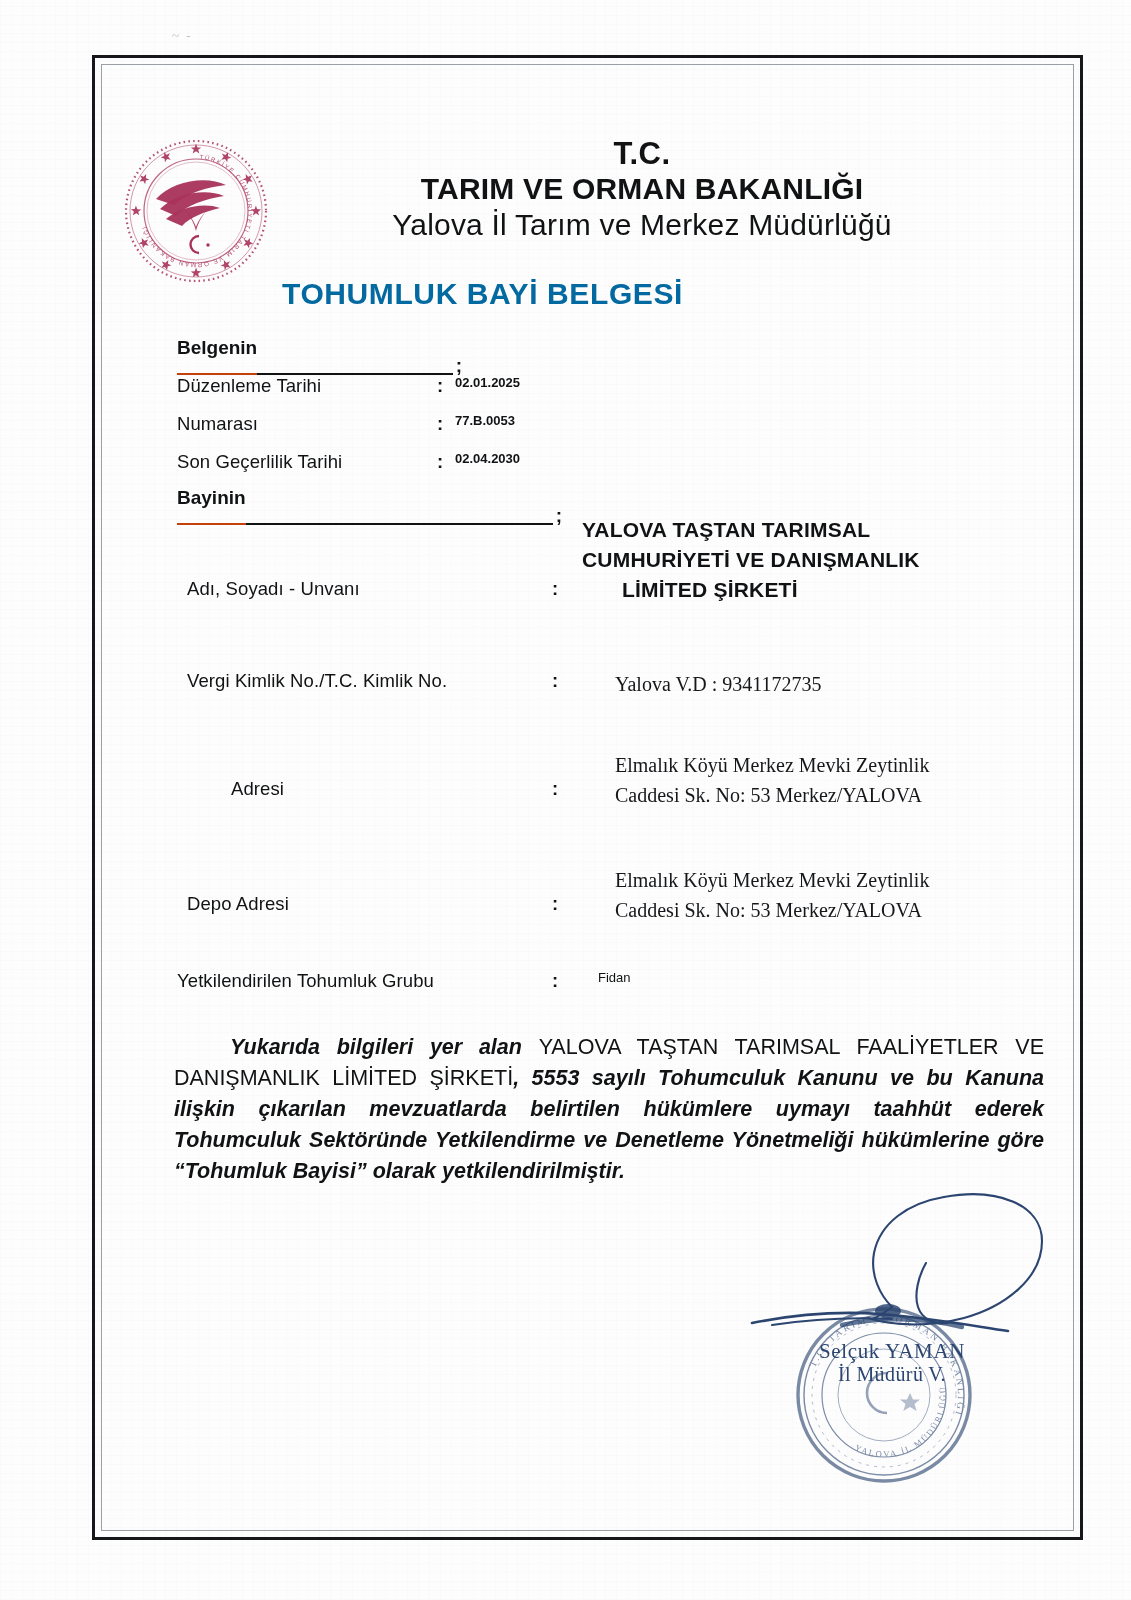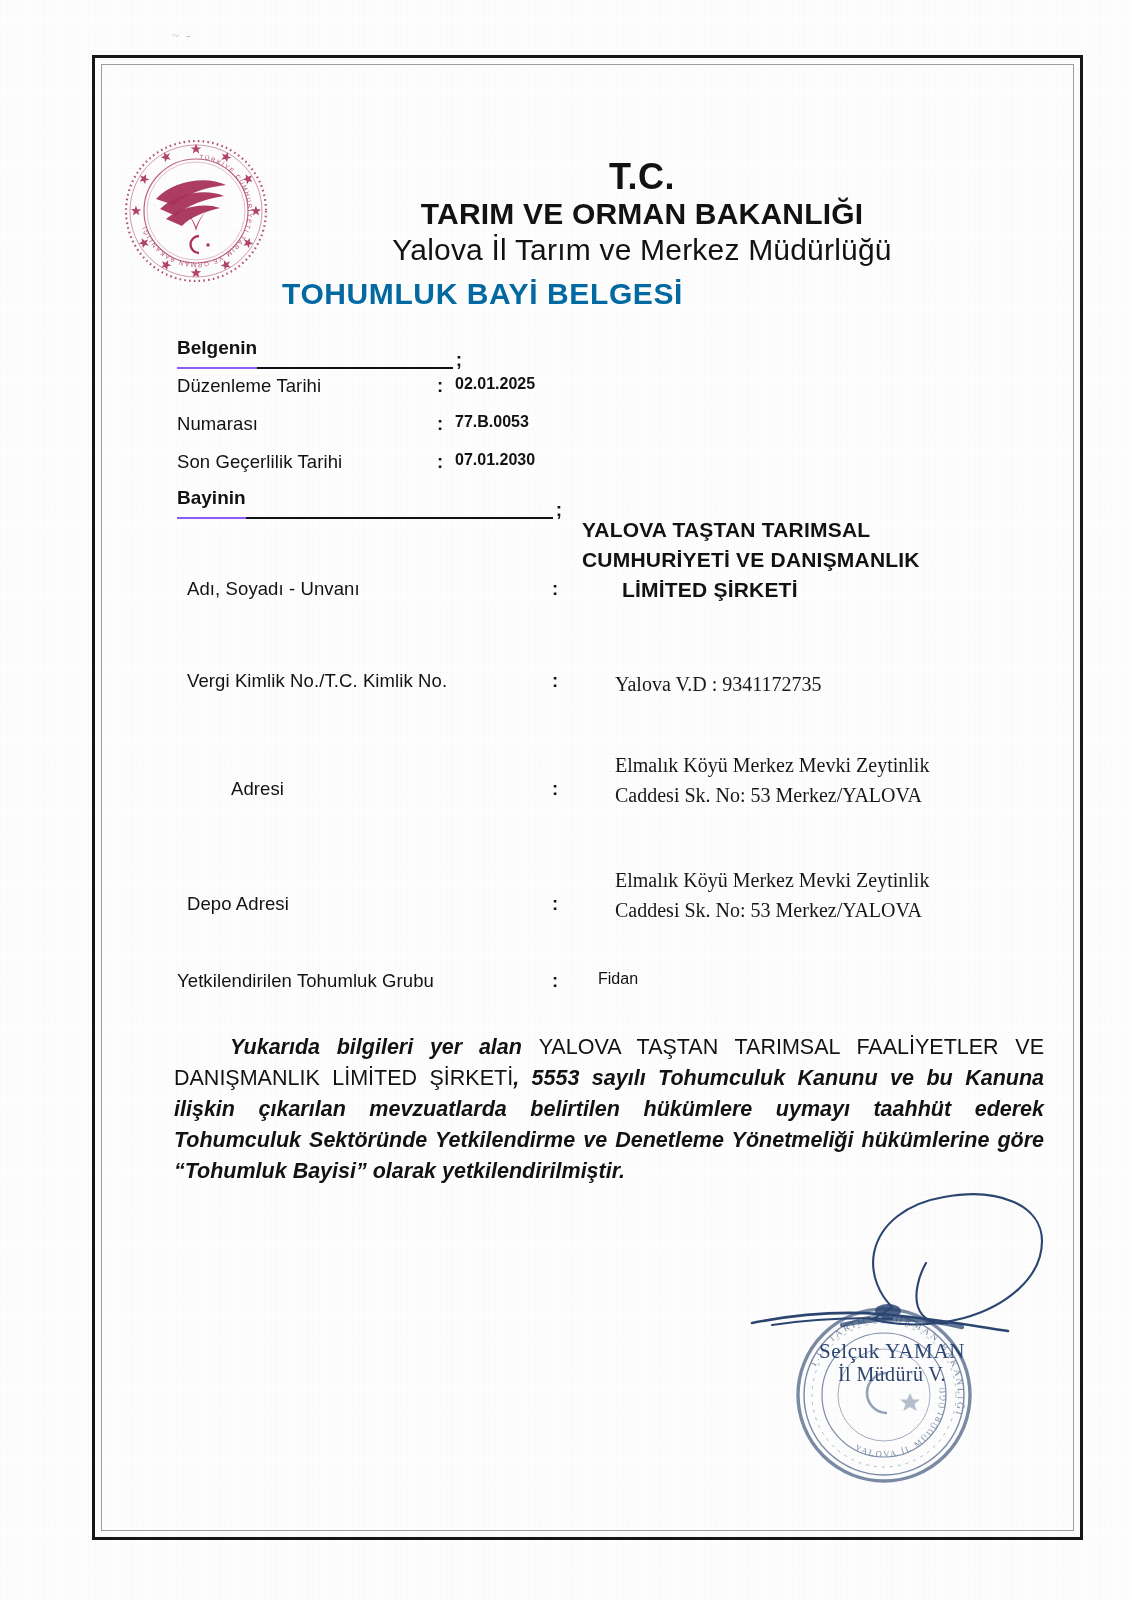--- a/index.html
+++ b/index.html
@@ -77,25 +77,24 @@
   
   .header-block {
     position: absolute;
     left: 190px;
     top: 82px;
     width: 720px;
     text-align: center;
     color: #101214;
   }
   .hdr-tc {
-    font-size: 36px;
+    font-size: 31px;
     font-weight: bold;
     line-height: 1.12;
     letter-spacing: 0.5px;
-    margin-top: 20px;
   }
   .hdr-ministry {
     font-size: 30px;
     font-weight: bold;
     line-height: 1.16;
     letter-spacing: 0.2px;
   }
   .hdr-directorate {
     font-size: 30px;
     font-weight: normal;
@@ -117,22 +116,22 @@
   
   .section-head {
     position: absolute;
     display: flex;
     align-items: flex-end;
     color: #101214;
   }
   .section-head .sh-label {
     font-size: 19px;
     font-weight: bold;
-    padding-bottom: 8px;
-    border-bottom: 2px solid #8b5cf6;
+    padding-bottom: 14px;
+    border-bottom: 2px solid #c2410c;
     white-space: nowrap;
   }
   .section-head .sh-rule {
     flex: 1 1 auto;
     border-bottom: 2px solid #101214;
     height: 18px;
   }
   .section-head .sh-colon {
     font-size: 19px;
     font-weight: bold;
@@ -157,21 +156,21 @@
     letter-spacing: 0.1px;
     white-space: nowrap;
   }
   .field .f-colon {
     position: absolute;
     font-size: 18.5px;
     font-weight: bold;
   }
   .field .f-value {
     position: absolute;
-    font-size: 16px;
+    font-size: 13px;
     font-weight: bold;
     white-space: nowrap;
   }
   .field .f-value.reg {
     font-weight: normal;
     margin-left: 16px;
   }
   .field .f-value.serif {
     font-family: "Liberation Serif", serif;
     font-weight: normal;
@@ -368,21 +367,21 @@
 
   <div class="field" id="f-numarasi">
     <span class="f-label">Numarası</span>
     <span class="f-colon" style="left:260px;">:</span>
     <span class="f-value" style="left:278px;">77.B.0053</span>
   </div>
 
   <div class="field" id="f-songecer">
     <span class="f-label">Son Geçerlilik Tarihi</span>
     <span class="f-colon" style="left:260px;">:</span>
-    <span class="f-value" style="left:278px;">07.01.2030</span>
+    <span class="f-value" style="left:278px;">02.04.2030</span>
   </div>
 
   <div class="section-head" id="sec-bayinin">
     <span class="sh-label">Bayinin</span>
     <span class="sh-rule"></span>
     <span class="sh-colon">;</span>
   </div>
 
   <div class="field" id="f-unvan">
     <span class="f-label" style="top:63px;">Adı, Soyadı - Unvanı</span>

